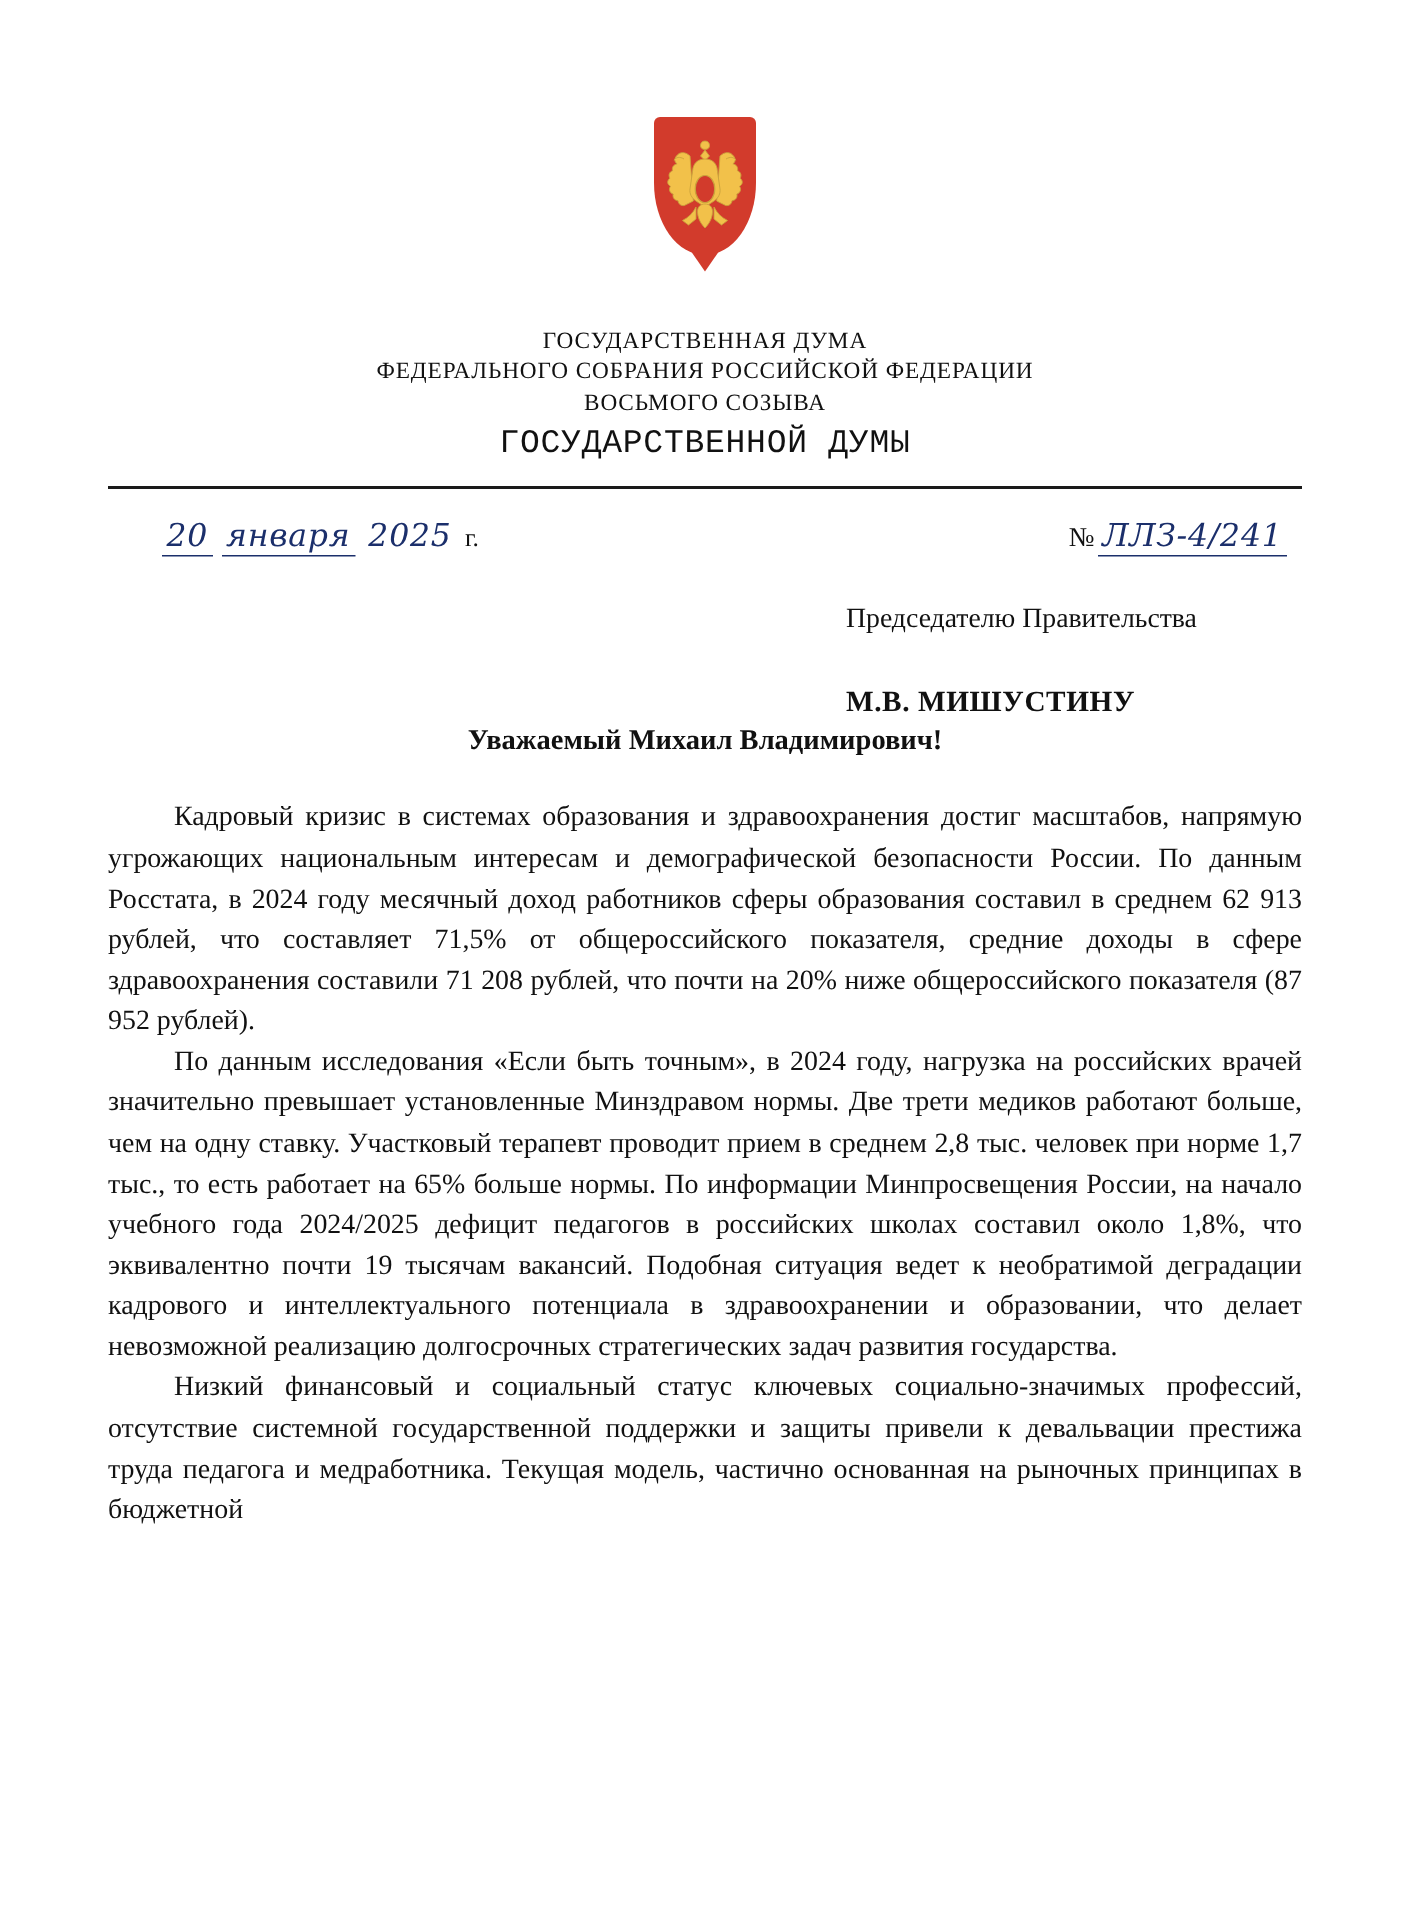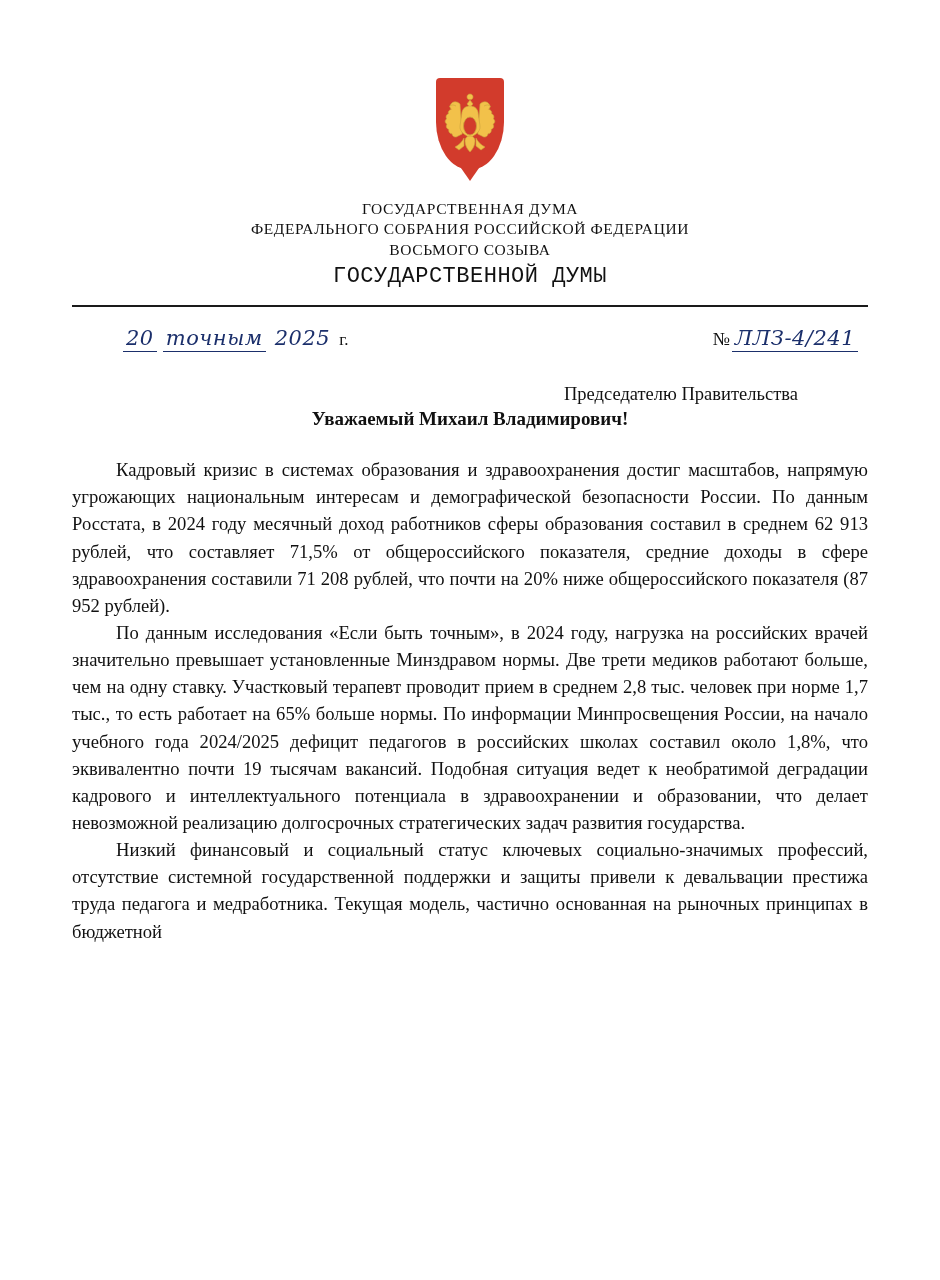--- a/index.html
+++ b/index.html
@@ -60,21 +60,21 @@
     position: absolute;
     left: 50%;
     top: 14px;
     transform: translateX(-50%);
     width: 56px;
     height: 62px;
   }
 
   
   .hdr {
-    margin-top: 13px;
+    margin-top: 32px;
     text-align: center;
   }
   .hdr .l1, .hdr .l2, .hdr .l3 {
     font-size: 15.5px;
     letter-spacing: 0.6px;
     line-height: 1.32;
     text-transform: uppercase;
   }
   .hdr .deputat {
     margin-top: 22px;
@@ -98,21 +98,21 @@
 
   
   .meta {
     margin-top: 18px;
     height: 40px;
     position: relative;
     font-size: 17px;
   }
   .meta .date {
     position: absolute;
-    left: 51px;
+    left: 36px;
     top: 2px;
     display: flex;
     align-items: baseline;
     gap: 6px;
   }
   .hand {
     font-family: "DejaVu Serif", serif;
     font-style: italic;
     color: #1b2f6b;
     font-size: 21px;
@@ -202,32 +202,33 @@
     <div class="l2">ФЕДЕРАЛЬНОГО СОБРАНИЯ РОССИЙСКОЙ ФЕДЕРАЦИИ</div>
     <div class="l3">ВОСЬМОГО СОЗЫВА</div>
     <div class="gd">ГОСУДАРСТВЕННОЙ ДУМЫ</div>
   </div>
 
   <hr class="rule">
 
   <div class="meta">
     <div class="date">
       <span class="hand">20</span>
-      <span class="hand">точным</span>
+      <span class="hand">января</span>
       <span class="hand nounder">2025</span>
       <span class="year">г.</span>
     </div>
     <div class="num">
       <span class="numsign">№</span>
       <span class="hand">ЛЛЗ-4/241</span>
     </div>
   </div>
 
   <div class="addressee">
     <div>Председателю Правительства</div>
+    <div class="name">М.В. МИШУСТИНУ</div>
   </div>
 
   <div class="salutation">Уважаемый Михаил Владимирович!</div>
 
   <div class="body-text">
     <p>Кадровый кризис в системах образования и здравоохранения достиг масштабов, напрямую угрожающих национальным интересам и демографической безопасности России. По данным Росстата, в 2024 году месячный доход работников сферы образования составил в среднем 62 913 рублей, что составляет 71,5% от общероссийского показателя, средние доходы в сфере здравоохранения составили 71 208 рублей, что почти на 20% ниже общероссийского показателя (87 952 рублей).</p>
     <p>По данным исследования «Если быть точным», в 2024 году, нагрузка на российских врачей значительно превышает установленные Минздравом нормы. Две трети медиков работают больше, чем на одну ставку. Участковый терапевт проводит прием в среднем 2,8 тыс. человек при норме 1,7 тыс., то есть работает на 65% больше нормы. По информации Минпросвещения России, на начало учебного года 2024/2025 дефицит педагогов в российских школах составил около 1,8%, что эквивалентно почти 19 тысячам вакансий. Подобная ситуация ведет к необратимой деградации кадрового и интеллектуального потенциала в здравоохранении и образовании, что делает невозможной реализацию долгосрочных стратегических задач развития государства.</p>
     <p>Низкий финансовый и социальный статус ключевых социально-значимых профессий, отсутствие системной государственной поддержки и защиты привели к девальвации престижа труда педагога и медработника. Текущая модель, частично основанная на рыночных принципах в бюджетной</p>
   </div>
 

